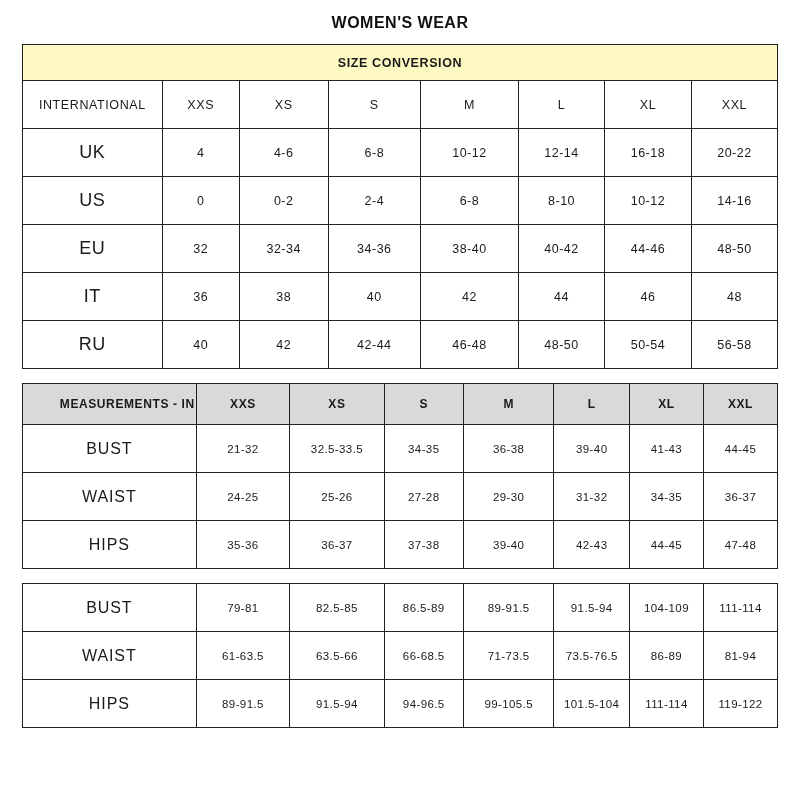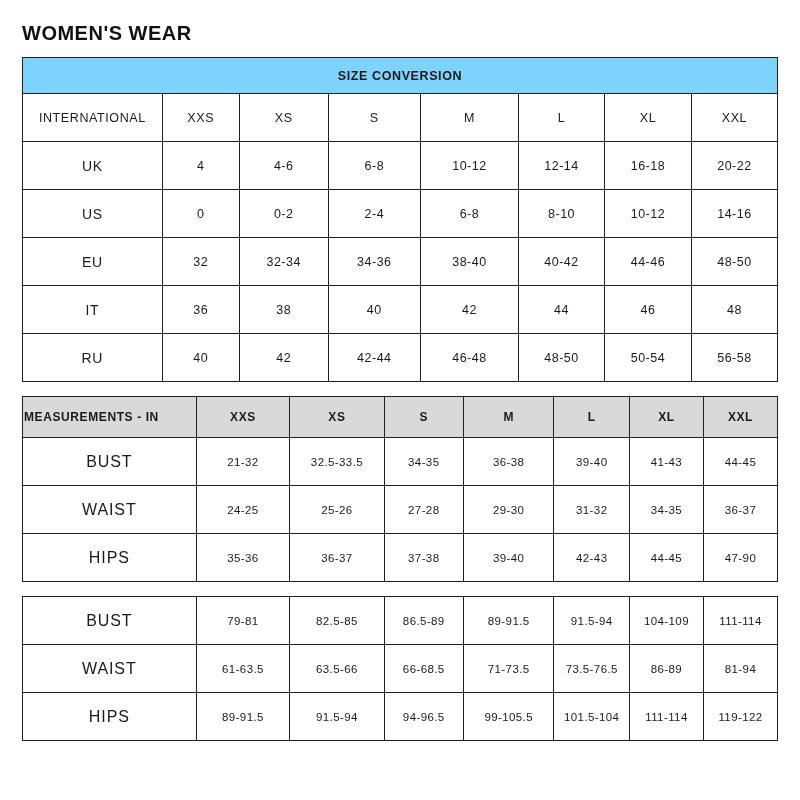--- a/index.html
+++ b/index.html
@@ -16,73 +16,74 @@
   }
   .page {
     width: 800px;
     height: 800px;
     box-sizing: border-box;
     padding: 10px 22px 8px 22px;
     display: flex;
     flex-direction: column;
   }
   .page-title {
-    font-size: 20px;
+    text-align: center;
+    font-size: 16px;
     font-weight: bold;
     letter-spacing: 0.5px;
-    margin: 12px 0 12px 0;
+    margin: 4px 0 12px 0;
     color: #111111;
   }
   table {
     border-collapse: collapse;
     width: 100%;
     table-layout: fixed;
   }
   td, th {
     border: 1px solid #231f20;
     text-align: center;
     vertical-align: middle;
     font-weight: normal;
     color: #1a1a1a;
   }
   
   .conv-table .band-head {
-    background: #7dd3fc;
+    background: #fef9c3;
     font-weight: bold;
     font-size: 12.5px;
     letter-spacing: 0.6px;
     height: 33px;
   }
   .conv-table .col-label {
     font-size: 12.5px;
     letter-spacing: 0.6px;
     height: 45px;
   }
   .conv-table td {
     font-size: 12.5px;
     letter-spacing: 0.5px;
     height: 45px;
   }
   .conv-table .row-head {
-    font-size: 14px;
+    font-size: 18px;
     letter-spacing: 0.7px;
   }
   
   .meas-table {
     margin-top: 14px;
   }
   .meas-table .hdr {
     background: #d9d9d9;
     font-weight: bold;
     font-size: 12px;
     letter-spacing: 0.6px;
     height: 38px;
   }
   .meas-table .hdr.left {
-    text-align: left;
+    text-align: right;
   }
   .meas-table td {
     font-size: 11.5px;
     letter-spacing: 0.4px;
     height: 45px;
   }
   .meas-table .row-head {
     font-size: 16px;
     letter-spacing: 0.9px;
     margin-top: 15px;
@@ -222,21 +223,21 @@
         <td>36-37</td>
       </tr>
       <tr>
         <td class="row-head">HIPS</td>
         <td>35-36</td>
         <td>36-37</td>
         <td>37-38</td>
         <td>39-40</td>
         <td>42-43</td>
         <td>44-45</td>
-        <td>47-90</td>
+        <td>47-48</td>
       </tr>
     </tbody>
   </table>
 
   <table class="meas-table">
     <colgroup>
       <col style="width:23.0%">
       <col style="width:12.4%">
       <col style="width:12.5%">
       <col style="width:10.5%">

